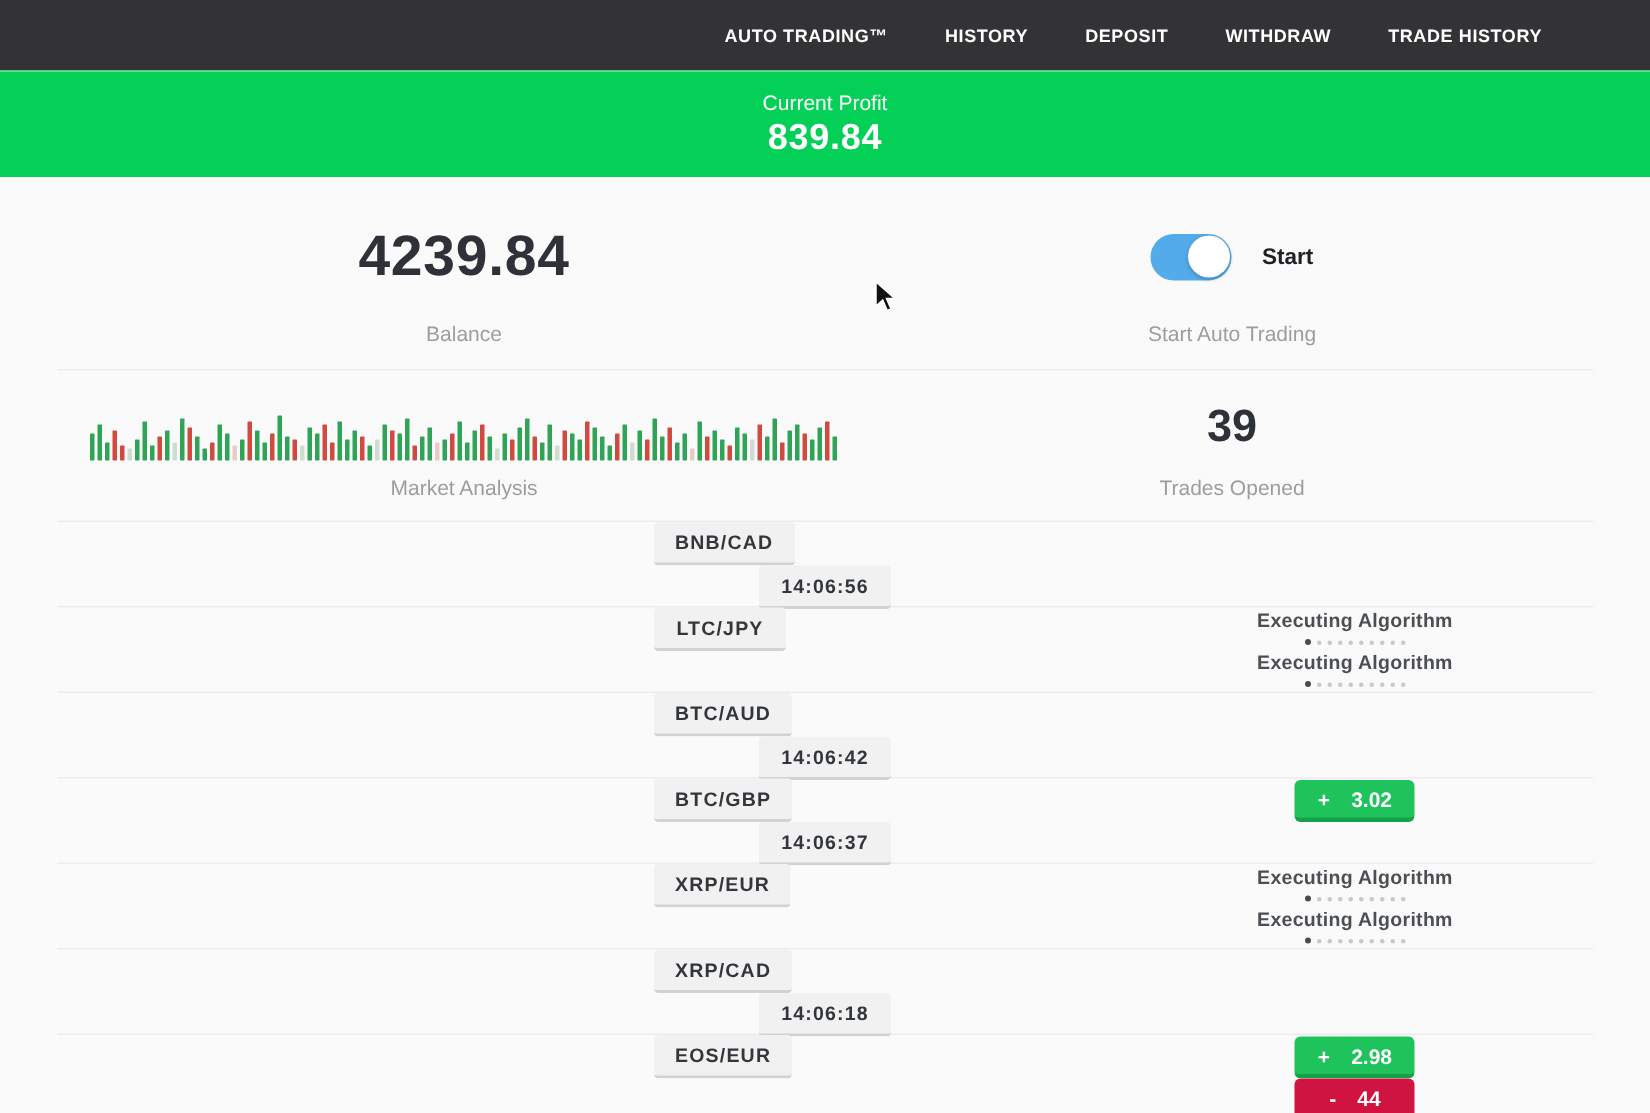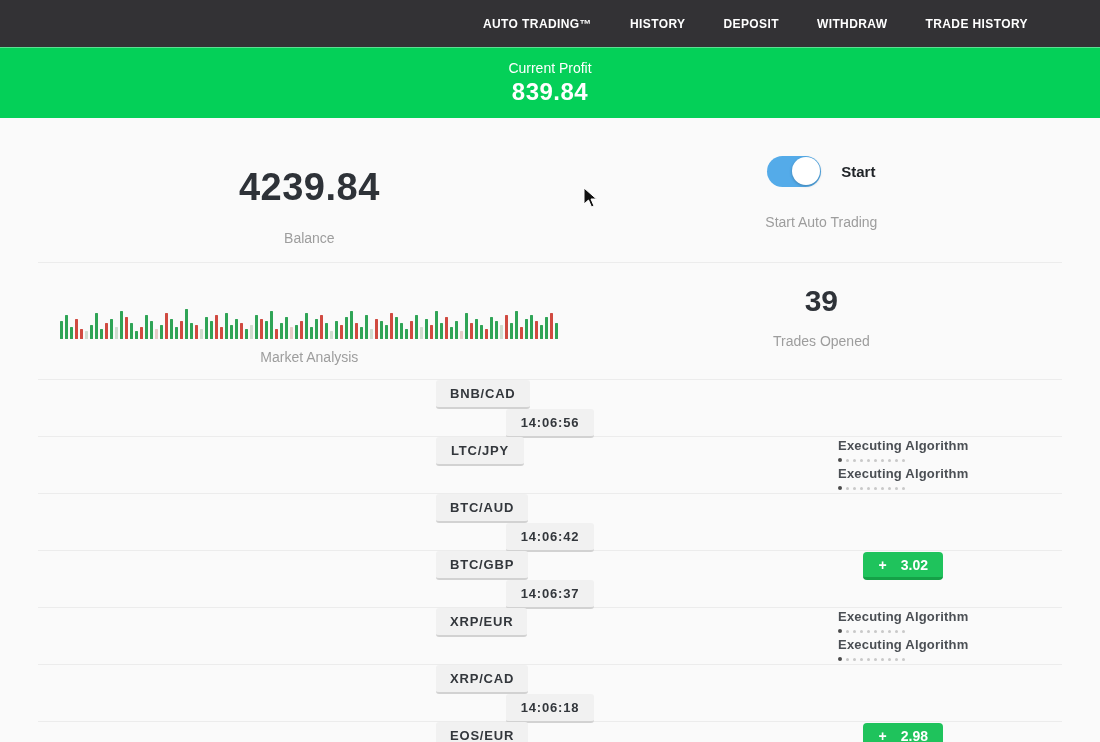--- a/index.html
+++ b/index.html
@@ -63,21 +63,21 @@
   .content{padding:0 38px;}
   .stat-row{
     display:flex;
     border-bottom:1px solid var(--divider);
   }
   .stat-cell{
     display:flex;
     flex-direction:column;
     align-items:center;
   }
-  .stat-left{width:53%;margin-top:16px;}
+  .stat-left{width:53%;}
   .stat-right{width:47%;}
   .stat-row-1{padding:24px 0 16px;}
   .stat-row-1 .stat-value-box{
     height:58px;
     display:flex;
     align-items:center;
     justify-content:center;
   }
   .big-number{
     font-size:38px;
@@ -142,21 +142,21 @@
     border-bottom:2px solid var(--grey-badge-edge);
     border-radius:3px;
     padding:6px 14px;
     font-size:13px;
     font-weight:bold;
     letter-spacing:.8px;
     color:#33373c;
     min-width:88px;
     text-align:center;
   }
-  .exec-block{display:flex;flex-direction:column;gap:5px;}
+  .exec-block{display:flex;flex-direction:column;align-items:center;gap:5px;}
   .exec-label{font-size:13px;font-weight:bold;color:#4b4f54;letter-spacing:.2px;}
   .dots{display:flex;gap:4px;align-items:center;}
   .dot{width:3px;height:3px;border-radius:50%;background:#c9c9c9;}
   .dot.active{background:#4b4b4b;width:4px;height:4px;}
   .result-badge{
     min-width:80px;
     padding:5px 12px 4px;
     border-radius:4px;
     color:#fff;
     font-size:14px;

